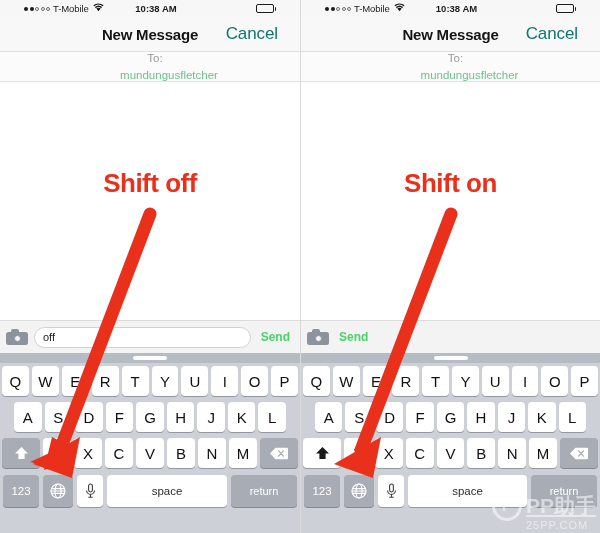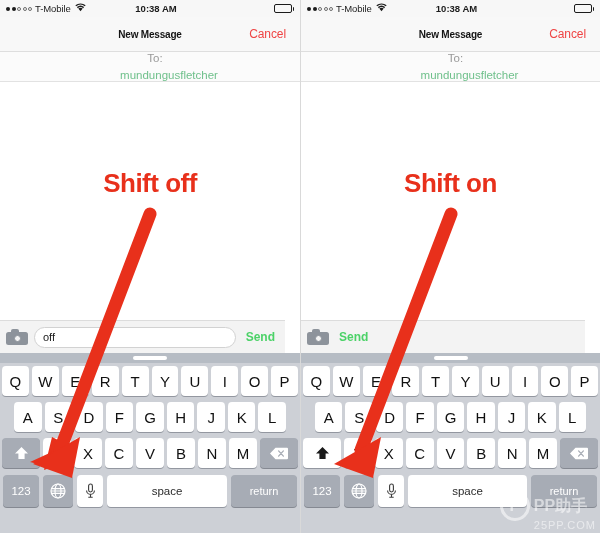--- a/index.html
+++ b/index.html
@@ -9,21 +9,21 @@
     font-family: "Liberation Sans", sans-serif;
     overflow: hidden;
   }
   .stage { position: relative; width: 600px; height: 533px; display: flex; }
   .panel { position: relative; width: 300px; height: 533px; background: #ffffff; overflow: hidden; }
   .panel.right { border-left: 1px solid #d9d9d9; }
 
   
   .statusbar {
     position: relative; height: 17px; background: #f7f7f7;
-    display: flex; align-items: center; padding: 0 6px;
+    display: flex; align-items: center; padding: 0 24px;
     font-size: 9px; color: #1b1b1b;
   }
   .dots { display: flex; align-items: center; gap: 1.5px; margin-right: 3px; }
   .dot { width: 4px; height: 4px; border-radius: 50%; }
   .dot.on { background: #1b1b1b; }
   .dot.off { background: transparent; border: 0.8px solid #6d6d6d; width: 4px; height: 4px; }
   .carrier { font-size: 9.5px; letter-spacing: -0.1px; }
   .wifi { margin-left: 4px; display: inline-block; }
   .clock {
     position: absolute; left: 12px; right: 0; text-align: center;
@@ -36,23 +36,23 @@
   }
   .batt-fill { height: 100%; background: #1b1b1b; border-radius: 1px; }
   .batt-cap { width: 1.5px; height: 4px; background: #1b1b1b; margin-left: 1px; border-radius: 0 1px 1px 0; }
 
   
   .navbar {
     position: relative; height: 35px; background: #f8f8f8;
     border-bottom: 1px solid #dedede;
     display: flex; align-items: center; justify-content: center;
   }
-  .nav-title { font-size: 10px; font-weight: bold; color: #141414; letter-spacing: -0.2px; }
+  .nav-title { font-size: 15px; font-weight: bold; color: #141414; letter-spacing: -0.2px; }
   .nav-cancel {
-    position: absolute; right: 14px; font-size: 12px; color: #ef4444; letter-spacing: -0.1px;
+    position: absolute; right: 22px; font-size: 17px; color: #0f766e; letter-spacing: -0.1px;
   }
 
   
   .tofield {
     height: 30px; background: #fbfbfb; border-bottom: 1px solid #e2e2e2;
     display: flex; align-items: center; padding-left: 10px; gap: 5px; flex-direction: column;
   }
   .to-label { font-size: 11.5px; color: #9a9a9a; }
   .to-value { font-size: 11.5px; color: #6fc08b; margin-left: 28px; }
 
@@ -66,21 +66,21 @@
     letter-spacing: -0.5px;
     text-shadow:
       0 0 3px #fff, 1px 1px 0 #fff, -1px -1px 0 #fff,
       1px -1px 0 #fff, -1px 1px 0 #fff, 2px 2px 3px rgba(255,255,255,.9);
     pointer-events: none; z-index: 20;
   }
   .arrow-svg { position: absolute; top: 0; left: 0; width: 300px; height: 533px; z-index: 19; pointer-events: none; }
 
   
   .accessory {
-    position: absolute; left: 0; right: 15px; top: 320px; height: 33px;
+    position: absolute; left: 0; right: 0; top: 320px; height: 33px;
     background: #f3f3f3; border-top: 1px solid #dcdcdc;
     display: flex; align-items: center; padding: 0 6px; gap: 6px;
   }
   .cam-icon { width: 22px; height: 16px; position: relative; flex: 0 0 auto; }
   .cam-body { position: absolute; left: 0; bottom: 0; width: 22px; height: 13px; background: #8d939b; border-radius: 2.5px; }
   .cam-hump { position: absolute; left: 5px; top: 0; width: 8px; height: 4px; background: #8d939b; border-radius: 2px 2px 0 0; }
   .cam-lens { position: absolute; left: 7.5px; bottom: 3px; width: 7px; height: 7px; border-radius: 50%; background: #f3f3f3; border: 1.3px solid #8d939b; }
   .msg-input {
     flex: 1; height: 21px; background: #ffffff;
     border: 1px solid #d2d2d2; border-radius: 11px;
@@ -123,21 +123,21 @@
   .watermark {
     position: absolute; right: 4px; bottom: 2px; z-index: 30;
     pointer-events: none; text-align: left; opacity: 0.55;
   }
   .wm-main { display: flex; align-items: center; gap: 2px; }
   .wm-circle {
     width: 30px; height: 30px; border-radius: 50%;
     border: 3px solid #ffffff; display: flex; align-items: center; justify-content: center;
     font-size: 16px; font-weight: bold; color: #ffffff; margin-right: 2px;
   }
-  .wm-text { font-size: 16px; font-weight: bold; color: #ffffff; letter-spacing: 0px; }
+  .wm-text { font-size: 21px; font-weight: bold; color: #ffffff; letter-spacing: 0px; text-decoration: underline; }
   .wm-sub { font-size: 11px; color: #ffffff; letter-spacing: 1px; margin-left: 34px; margin-top: -2px; }
 </style>
 </head>
 <body>
 
 <div class="stage">
 
   <div class="panel left">
 
     <div class="statusbar">

